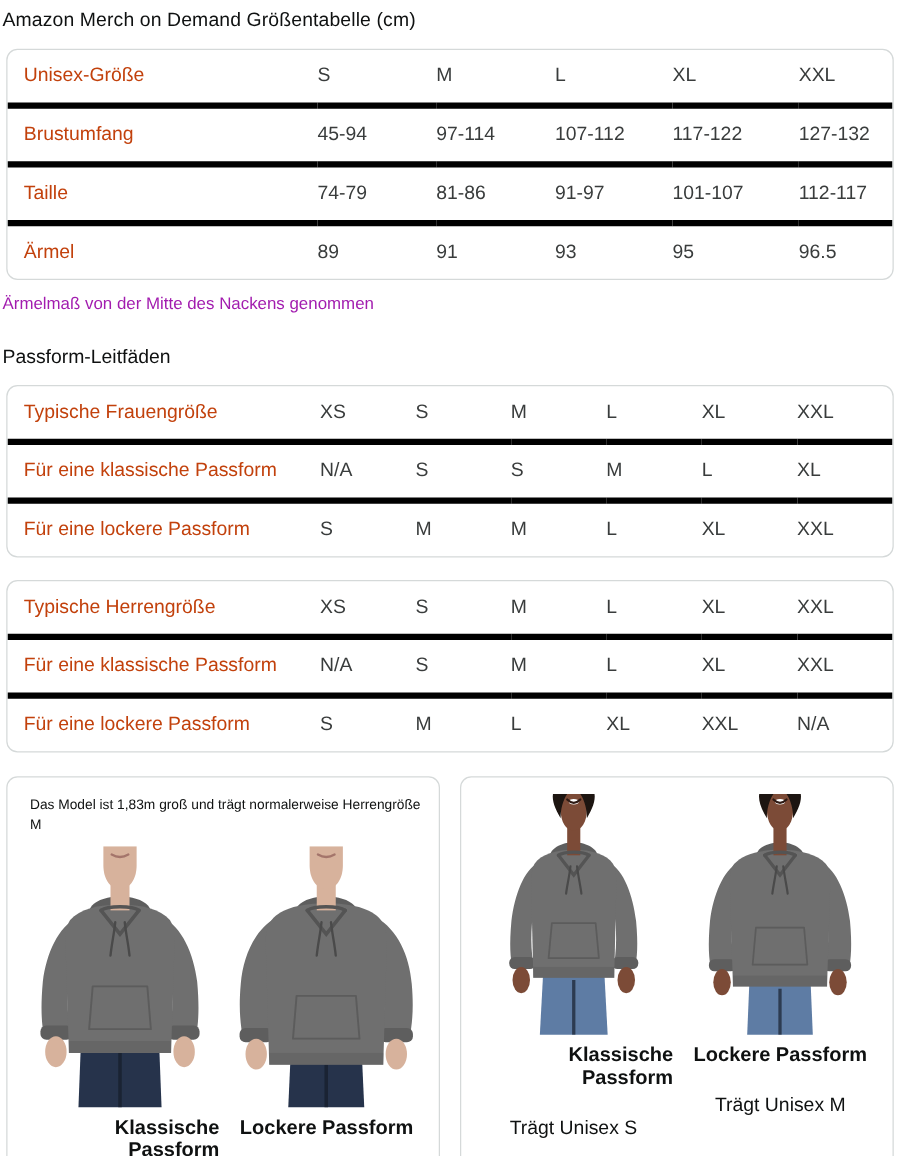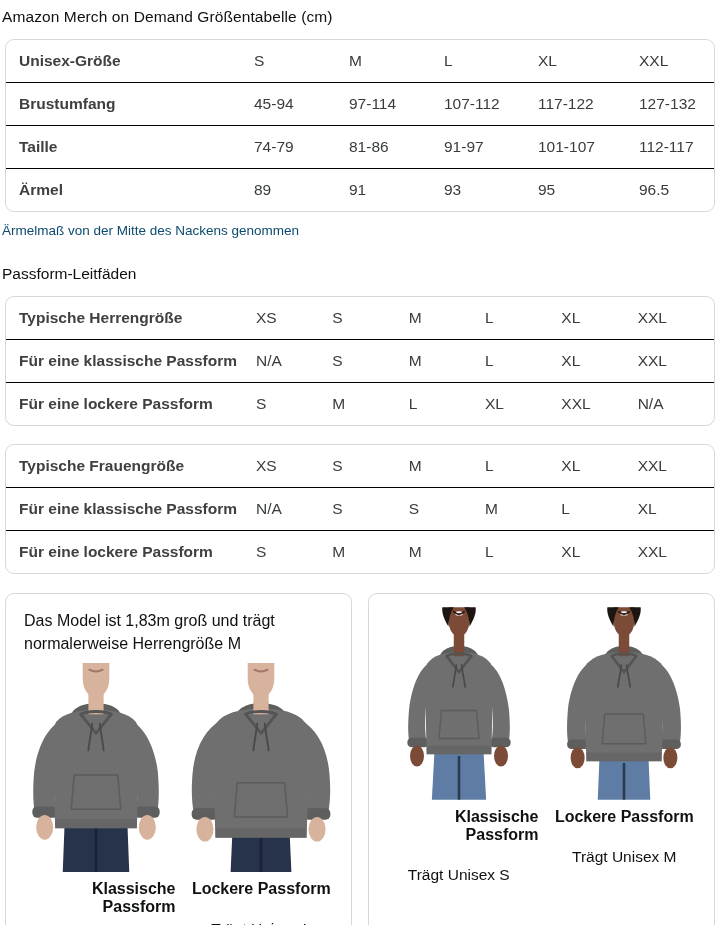--- a/index.html
+++ b/index.html
@@ -2,30 +2,30 @@
 <html><head>
 <meta charset="utf-8">
 <style>
   html,body{margin:0;padding:0;background:#fff;}
   body{width:720px;font-family:"Liberation Sans","DejaVu Sans",sans-serif;color:#0f1111;}
   .page{width:720px;box-sizing:border-box;}
   .page-title{font-size:15.5px;font-weight:400;margin:8px 0 13px 2px;letter-spacing:.1px;}
   .tbl{border:1px solid #d5d9d9;border-radius:9px;overflow:hidden;margin:0 5px;background:#fff;}
   .tbl table{width:100%;border-collapse:collapse;table-layout:fixed;}
   .tbl th,.tbl td{height:42px;padding:0;font-size:15.5px;text-align:left;vertical-align:middle;}
-  .tbl tr:not(:first-child) th,.tbl tr:not(:first-child) td{border-top:1px solid #000000;}
-  .row-label{font-weight:bold;padding-left:13px !important;color:#404040;}
+  .tbl tr:not(:first-child) th,.tbl tr:not(:first-child) td{border-top:5px solid #000000;}
+  .row-label{font-weight:normal;padding-left:13px !important;color:#c2410c;}
   .cell-val{color:#393c3c;font-weight:400;}
-  .footnote{font-size:13.5px;margin:11px 0 0 2px;color:#0c4a6e;}
+  .footnote{font-size:13.5px;margin:11px 0 0 2px;color:#a21caf;}
   .section-heading{font-size:15.5px;font-weight:400;margin:27px 4px 13px 2px;}
   .fit-table{margin-top:0;}
   .fit-table + .fit-table{margin-top:18px;}
   .cards{display:flex;gap:16px;margin:19px 5px 0 5px;}
   .card{flex:1;border:1px solid #d5d9d9;border-radius:9px;padding:13px 10px 16px;box-sizing:border-box;background:#fff;}
-  .card-desc{font-size:16px;line-height:1.45;margin:2px 4px 8px 8px;}
+  .card-desc{font-size:11px;line-height:1.45;margin:2px 4px 8px 8px;}
   .figures{display:flex;justify-content:center;gap:6px;}
   .figure{display:flex;flex-direction:column;align-items:center;width:50%;}
   .figure svg{display:block;margin-bottom:8px;}
   .fit-label{font-weight:bold;font-size:16px;text-align:right;}
   .wears{font-size:15.5px;margin-top:22px;text-align:center;}
 </style>
 </head>
 <body>
 
 <div class="page">
@@ -89,88 +89,88 @@
           <col style="width:250px">
           <col>
           <col>
           <col>
           <col>
           <col>
           <col>
         </colgroup>
       <tbody>
           <tr>
-        <td class="row-label">Typische Herrengröße</td>
+        <td class="row-label">Typische Frauengröße</td>
         <td class="cell-val">XS</td>
         <td class="cell-val">S</td>
         <td class="cell-val">M</td>
         <td class="cell-val">L</td>
         <td class="cell-val">XL</td>
         <td class="cell-val">XXL</td>
       </tr>
       <tr>
         <td class="row-label">Für eine klassische Passform</td>
         <td class="cell-val">N/A</td>
         <td class="cell-val">S</td>
-        <td class="cell-val">M</td>
-        <td class="cell-val">L</td>
-        <td class="cell-val">XL</td>
-        <td class="cell-val">XXL</td>
+        <td class="cell-val">S</td>
+        <td class="cell-val">M</td>
+        <td class="cell-val">L</td>
+        <td class="cell-val">XL</td>
       </tr>
       <tr>
         <td class="row-label">Für eine lockere Passform</td>
         <td class="cell-val">S</td>
         <td class="cell-val">M</td>
-        <td class="cell-val">L</td>
-        <td class="cell-val">XL</td>
-        <td class="cell-val">XXL</td>
-        <td class="cell-val">N/A</td>
+        <td class="cell-val">M</td>
+        <td class="cell-val">L</td>
+        <td class="cell-val">XL</td>
+        <td class="cell-val">XXL</td>
       </tr>
     </tbody>
       </table>
   </div>
 
   <div class="tbl fit-table">
     <table>
       <colgroup>
           <col style="width:250px">
           <col>
           <col>
           <col>
           <col>
           <col>
           <col>
         </colgroup>
       <tbody>
           <tr>
-        <td class="row-label">Typische Frauengröße</td>
+        <td class="row-label">Typische Herrengröße</td>
         <td class="cell-val">XS</td>
         <td class="cell-val">S</td>
         <td class="cell-val">M</td>
         <td class="cell-val">L</td>
         <td class="cell-val">XL</td>
         <td class="cell-val">XXL</td>
       </tr>
       <tr>
         <td class="row-label">Für eine klassische Passform</td>
         <td class="cell-val">N/A</td>
         <td class="cell-val">S</td>
-        <td class="cell-val">S</td>
-        <td class="cell-val">M</td>
-        <td class="cell-val">L</td>
-        <td class="cell-val">XL</td>
+        <td class="cell-val">M</td>
+        <td class="cell-val">L</td>
+        <td class="cell-val">XL</td>
+        <td class="cell-val">XXL</td>
       </tr>
       <tr>
         <td class="row-label">Für eine lockere Passform</td>
         <td class="cell-val">S</td>
         <td class="cell-val">M</td>
-        <td class="cell-val">M</td>
-        <td class="cell-val">L</td>
-        <td class="cell-val">XL</td>
-        <td class="cell-val">XXL</td>
+        <td class="cell-val">L</td>
+        <td class="cell-val">XL</td>
+        <td class="cell-val">XXL</td>
+        <td class="cell-val">N/A</td>
       </tr>
     </tbody>
       </table>
   </div>
 
   <div class="cards">
 
     <div class="card">
       <div class="card-desc">Das Model ist 1,83m groß und trägt normalerweise Herrengröße M</div>
       <div class="figures">

